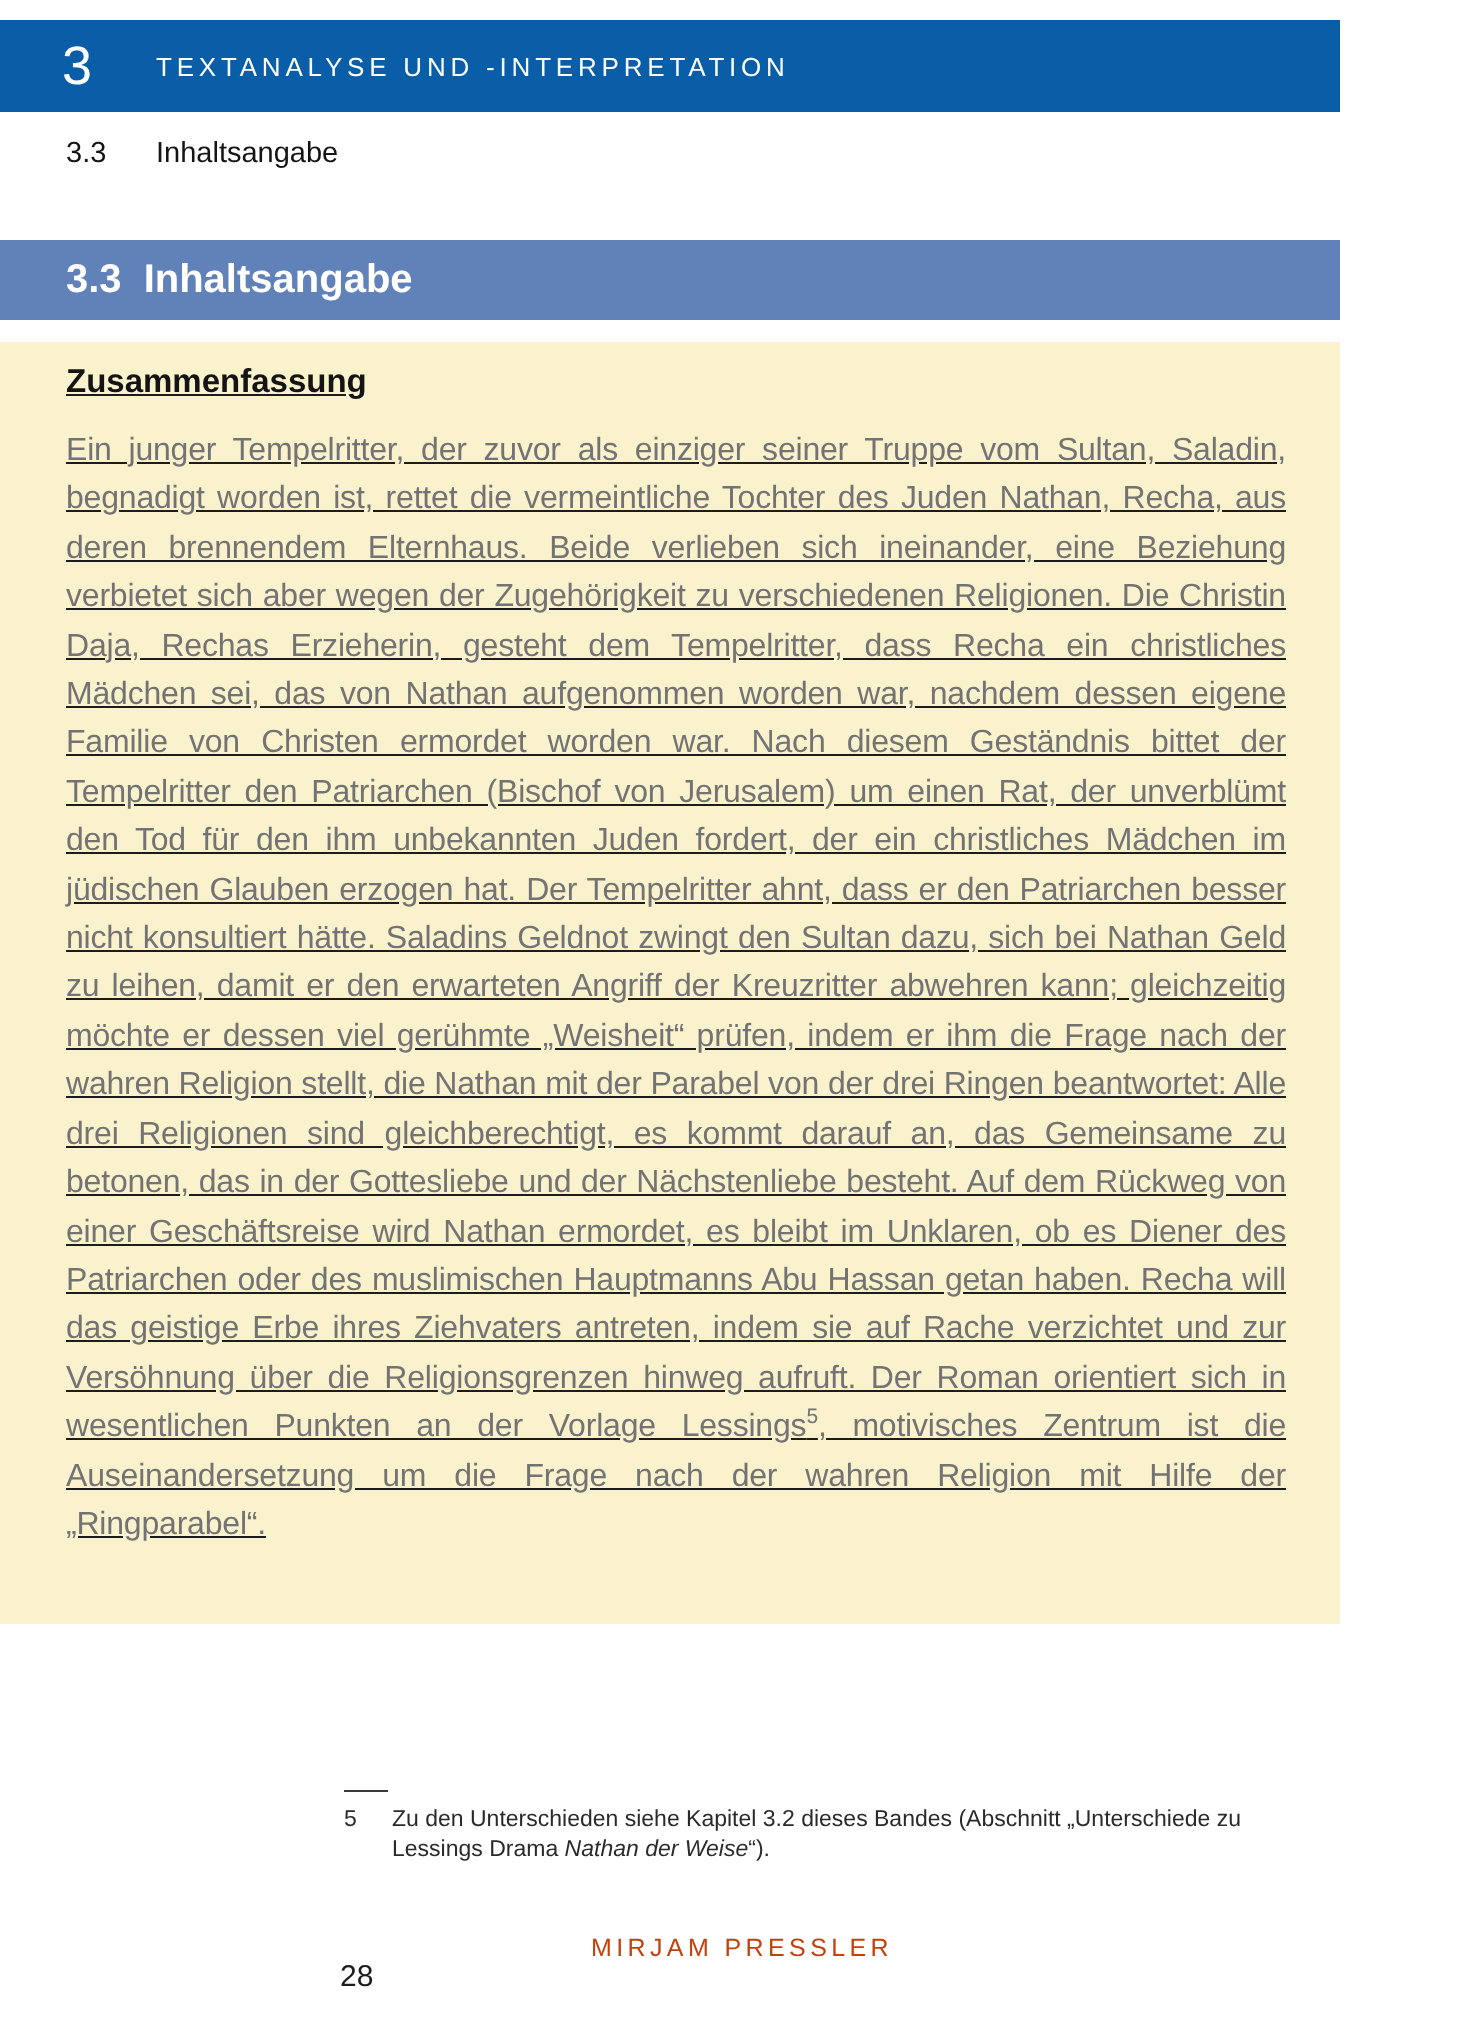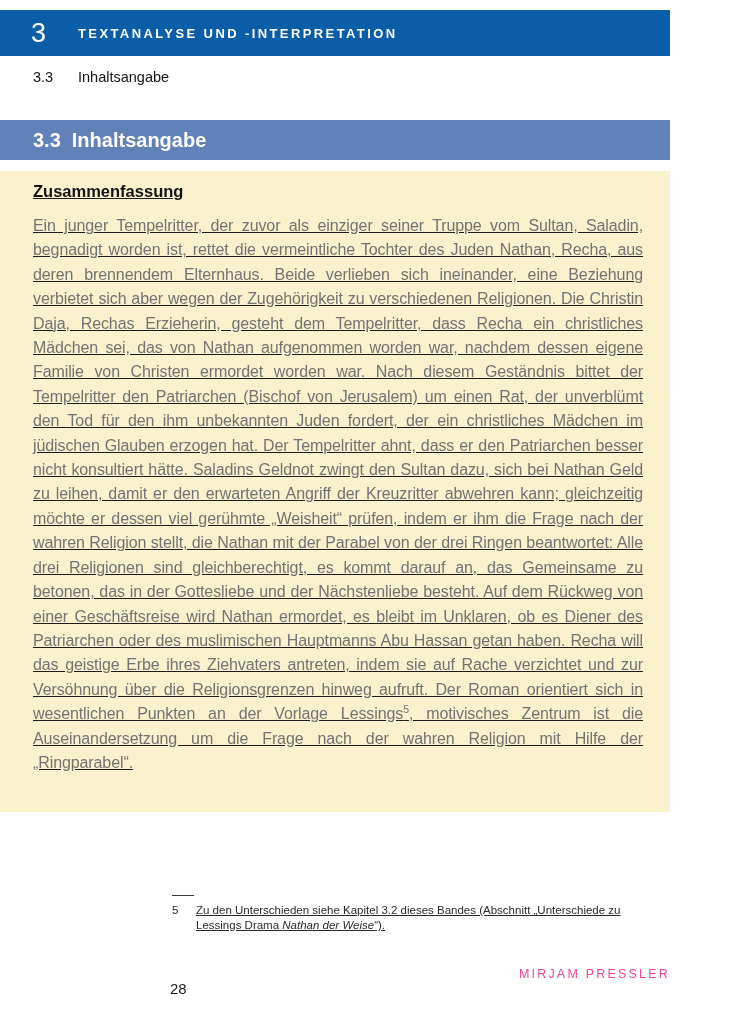--- a/index.html
+++ b/index.html
@@ -26,21 +26,21 @@
   .chapter-number {
     margin-left: 31px;
     font-size: 27px;
     line-height: 1;
     font-weight: normal;
     width: 30px;
   }
   .chapter-title {
     margin-left: 17px;
     font-size: 13px;
-    font-weight: bold;
+    font-weight: normal;
     letter-spacing: 2.4px;
   }
 
   
   .breadcrumb {
     position: absolute;
     left: 33px; top: 69px;
     display: flex;
     font-size: 14.5px;
     color: #141414;
@@ -104,38 +104,39 @@
     border-top: 1.4px solid #3a3a3a;
     margin-bottom: 7px;
   }
   .footnote-row {
     display: flex;
     font-size: 11.5px;
     line-height: 15px;
     color: #2a2a2a;
   }
   .footnote-num { width: 24px; flex: none; }
-  .footnote-text { flex: 1; text-decoration: underline; }
+  .footnote-text { flex: 1; }
 
   
   .page-number {
     position: absolute;
     left: 170px; top: 964px;
     font-size: 15px;
     color: #1c1c1a;
     margin-top: 16px;
   }
   .running-author {
     position: absolute;
     left: 0; top: 967px;
     width: 670px;
-    text-align: right;
+    text-align: center;
     font-size: 12.5px;
     letter-spacing: 2.2px;
-    color: #ec4899;
+    color: #c2410c;
+    padding-left: 36px;
   }
 </style>
 </head>
 <body>
 
 <div class="page">
 
   <div class="chapter-bar">
     <span class="chapter-number">3</span>
     <span class="chapter-title">TEXTANALYSE UND -INTERPRETATION</span>

